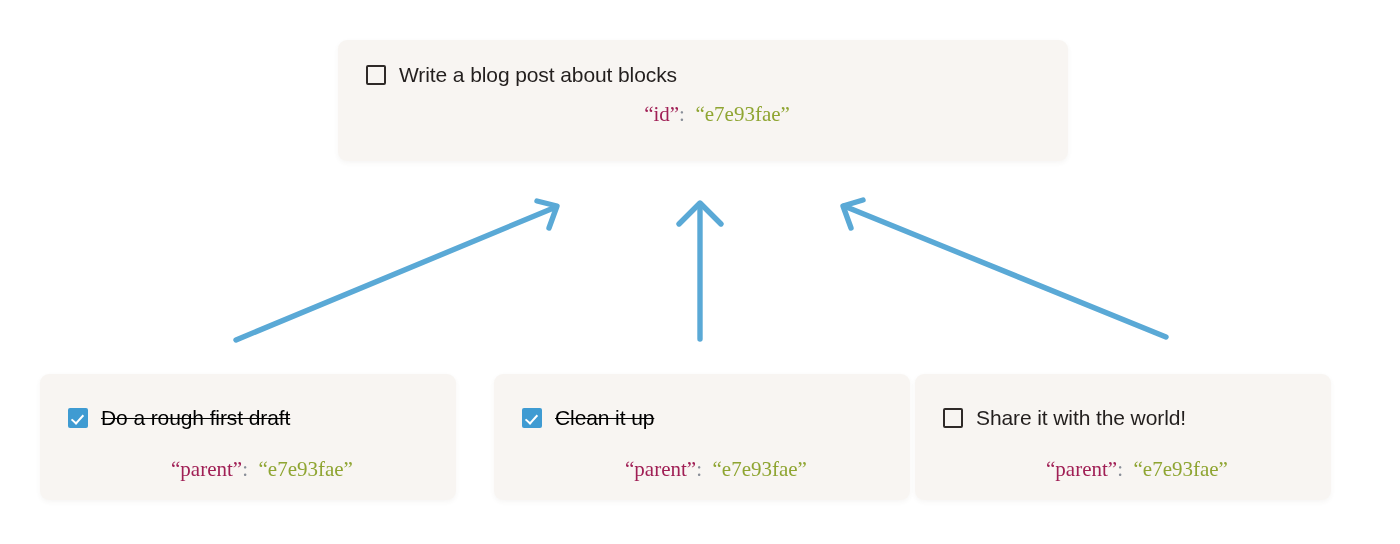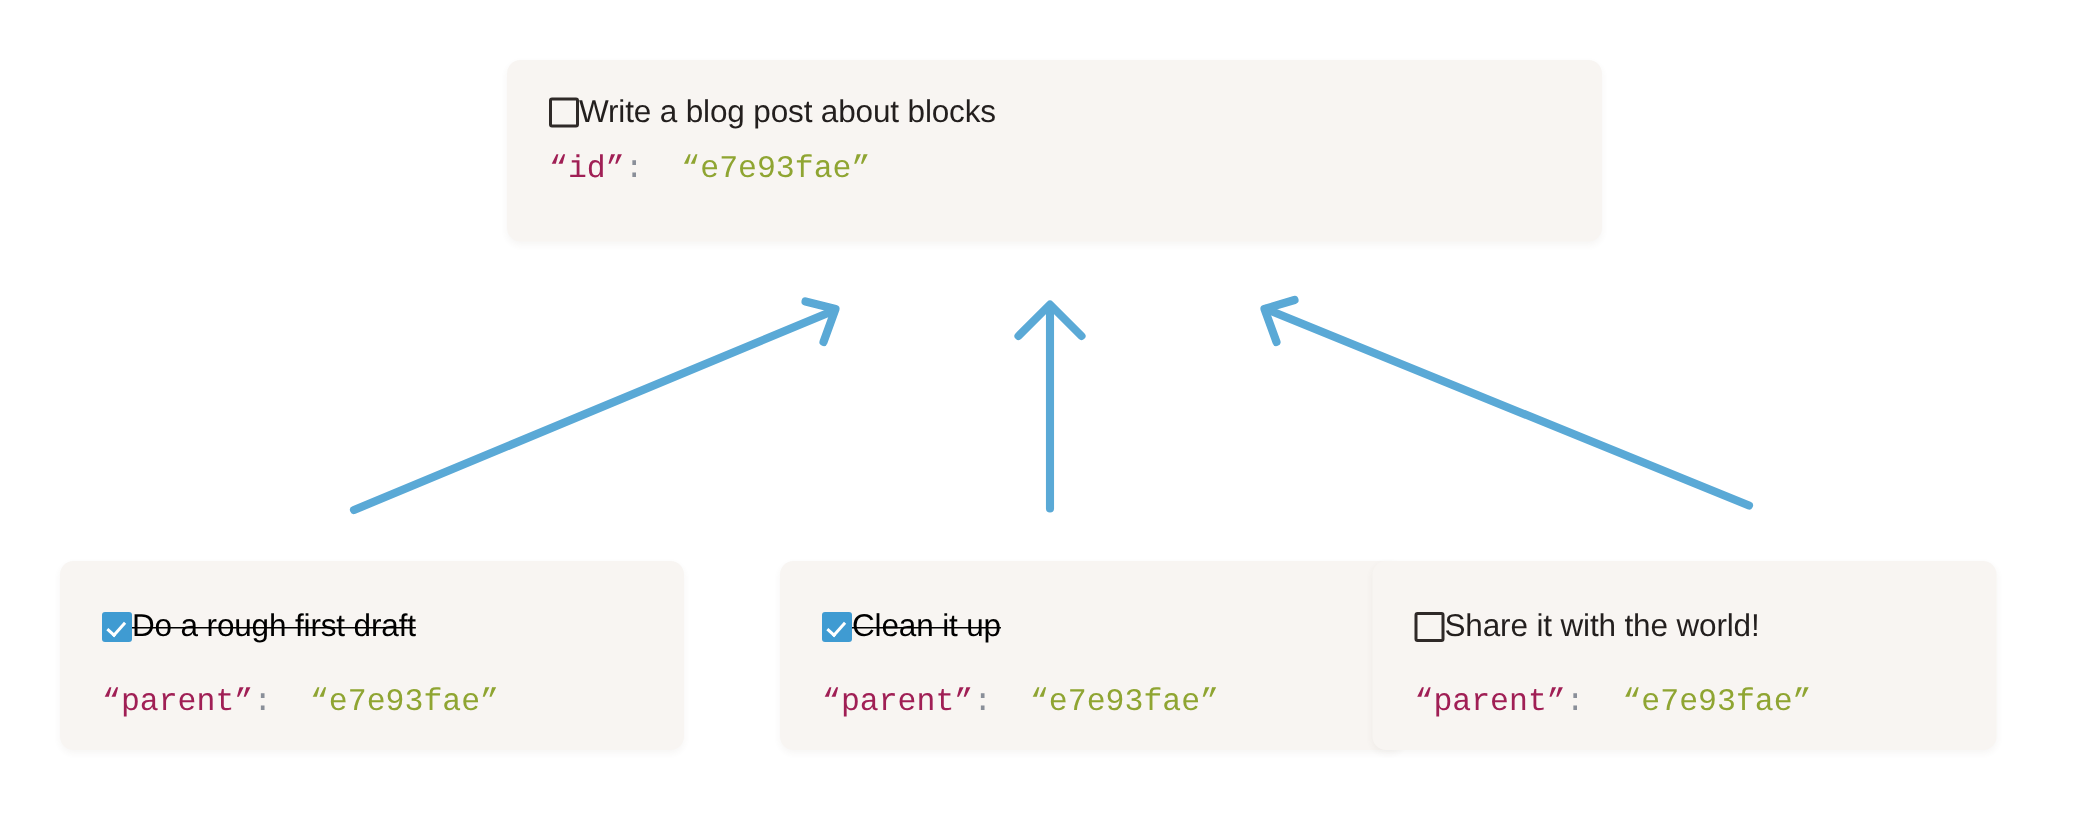--- a/index.html
+++ b/index.html
@@ -41,27 +41,28 @@
     padding: 22px 0 0 28px;
   }
 
   .card-child {
     top: 374px;
     width: 416px;
     height: 126px;
     padding: 31px 0 0 28px;
   }
   .card-child-1 { left: 40px; }
-  .card-child-2 { left: 520px; }
+  .card-child-2 { left: 494px; }
   .card-child-3 { left: 915px; }
 
   
   .todo-row {
     display: flex;
     align-items: center;
+    gap: 13px;
     height: 26px;
   }
 
   .checkbox {
     width: 20px;
     height: 20px;
     flex: 0 0 20px;
     box-sizing: border-box;
     border-radius: 2px;
     position: relative;
@@ -95,26 +96,27 @@
     white-space: nowrap;
   }
   .todo-label.done {
     color: #000000;
     text-decoration: line-through;
     text-decoration-thickness: 1.4px;
   }
 
   
   .json-line {
-    font-family: Liberation Mono, monospace;
+    font-family: Liberation Serif, serif;
     font-size: 21px;
     line-height: 28px;
     white-space: pre;
     margin-top: 12px;
     letter-spacing: 0px;
+    text-align: center;
   }
   .card-child .json-line { margin-top: 24px; }
 
   .jkey   { color: #a01f55; }
   .jcolon { color: #8a8f99; }
   .jval   { color: #8fa532; }
 
   
   #arrows {
     position: absolute;

